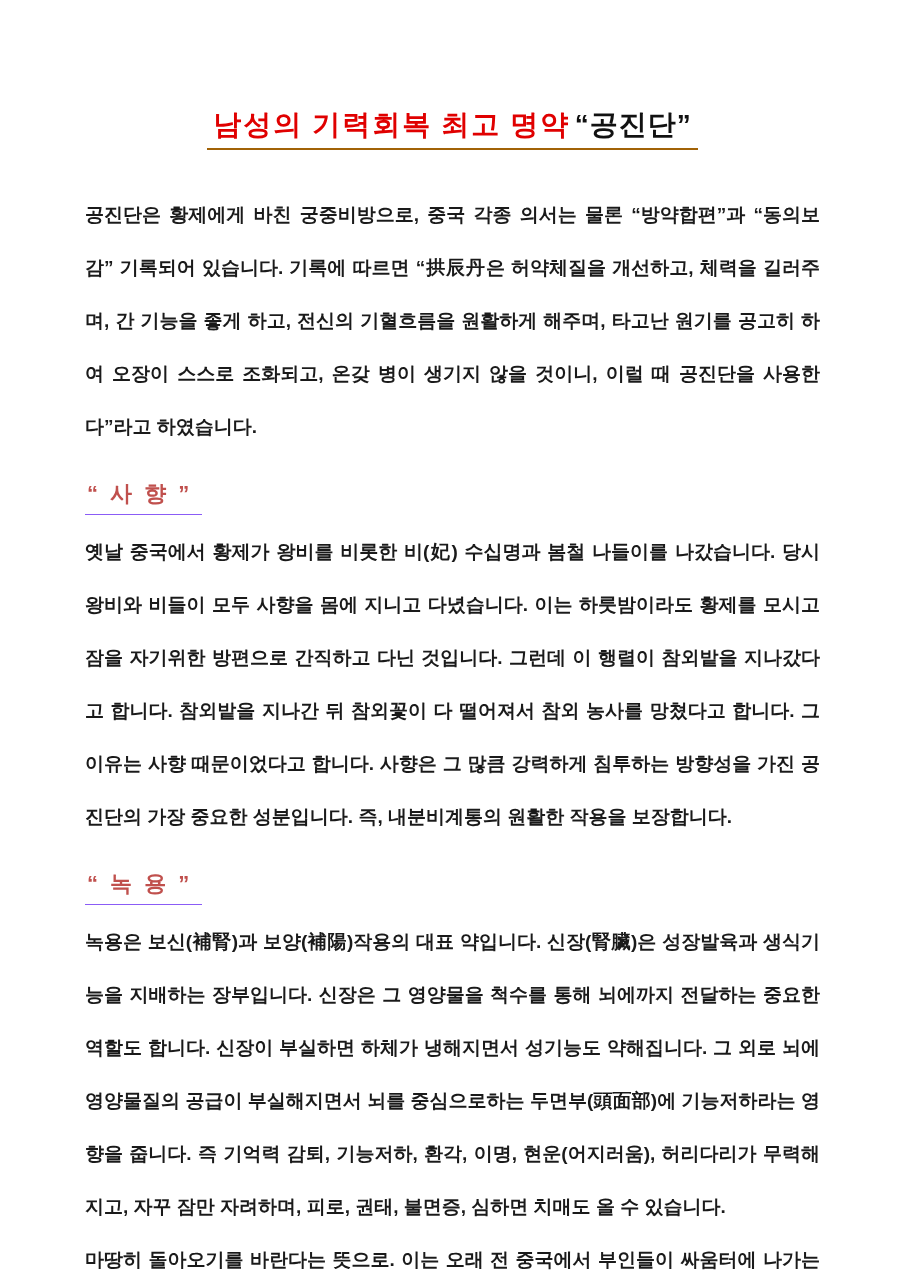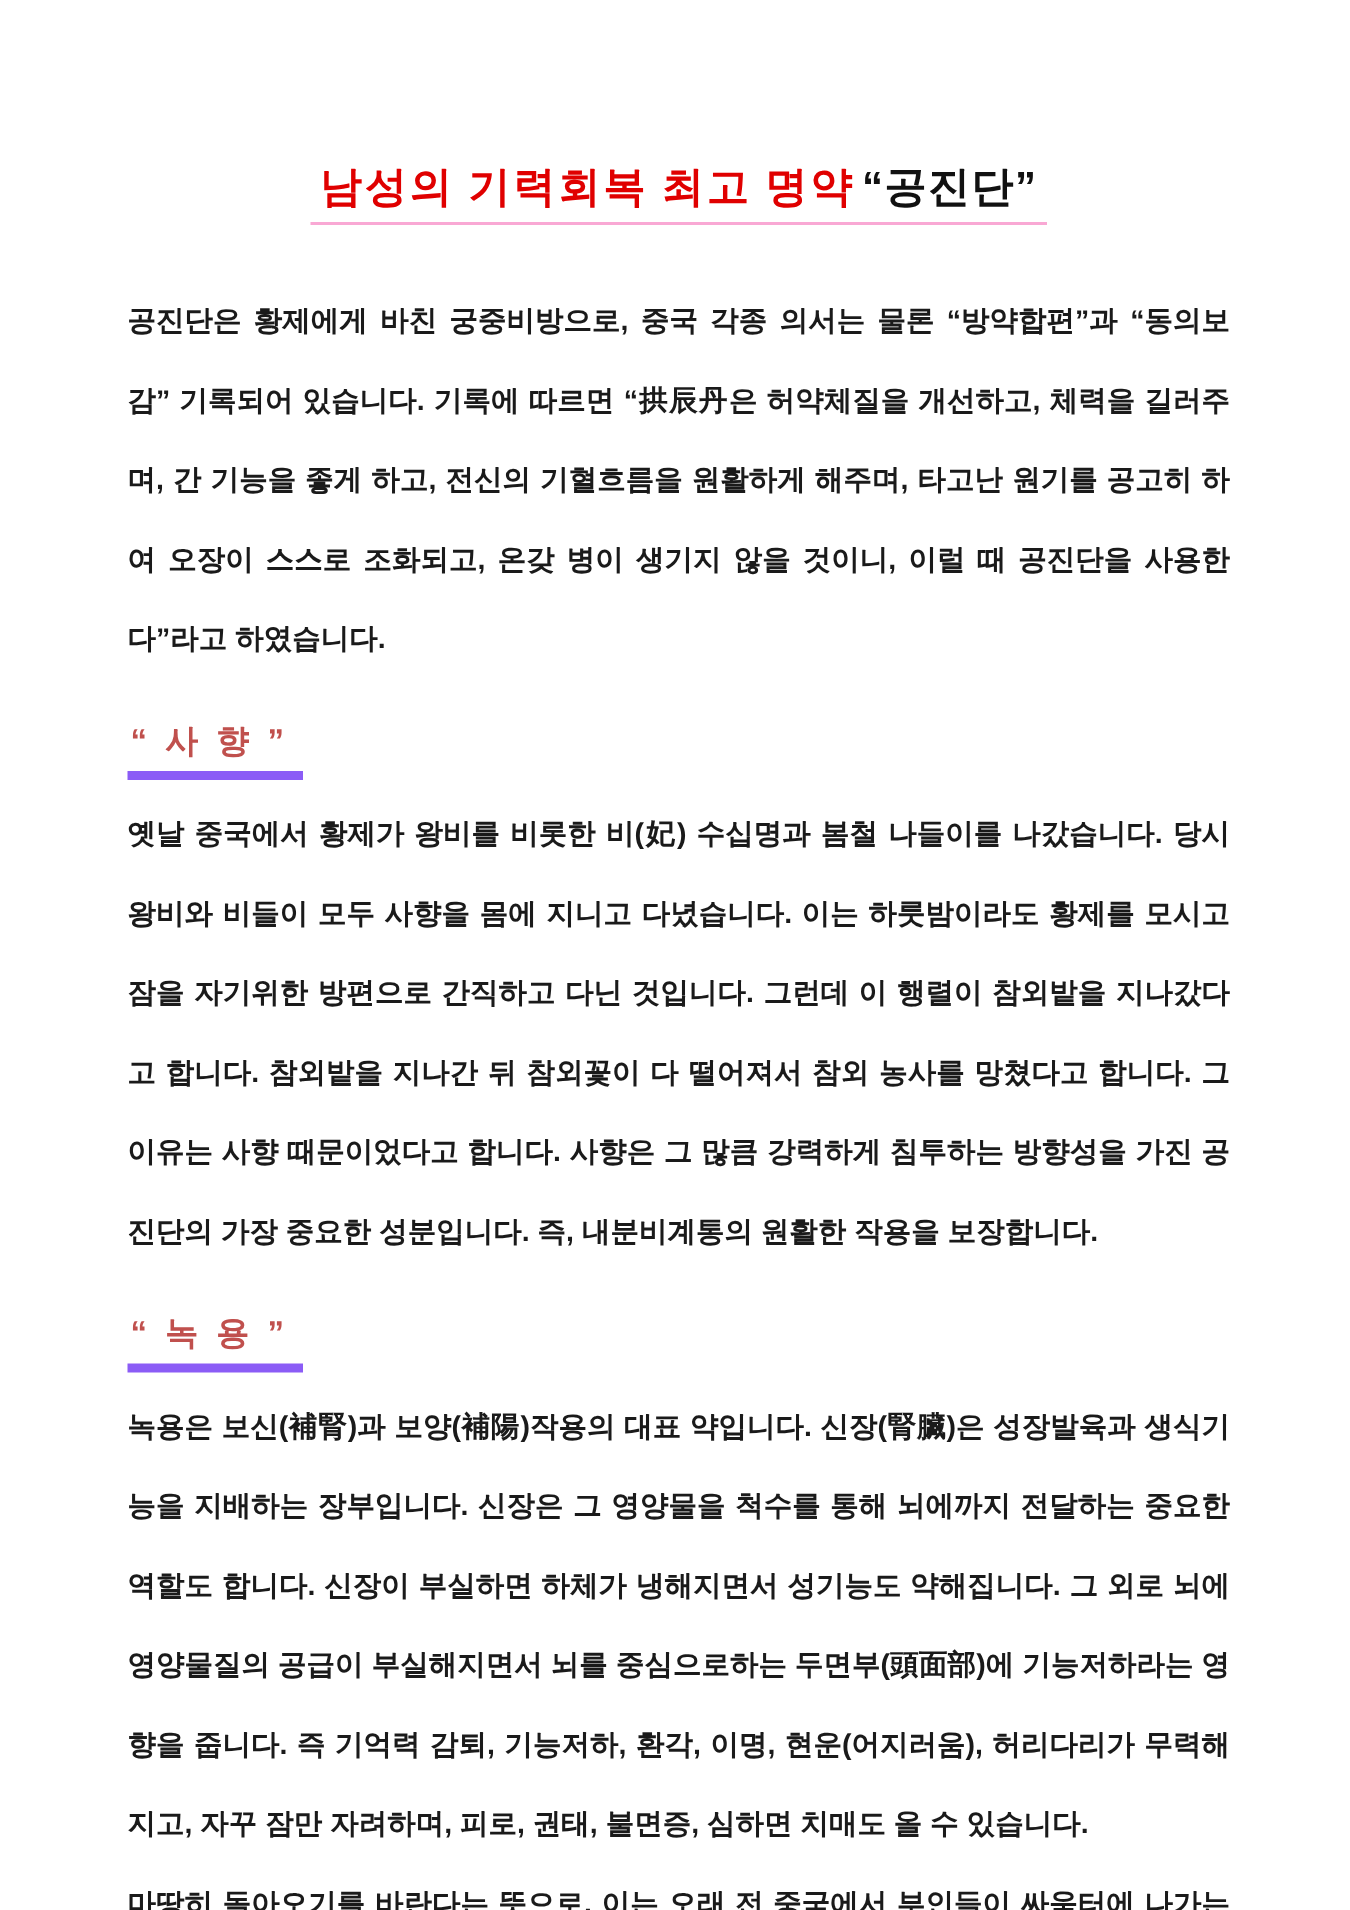--- a/index.html
+++ b/index.html
@@ -25,21 +25,21 @@
     font-size: 16px;
     letter-spacing: 1px;
     color: #222222;
   }
   .title-wrap {
     text-align: center;
     margin-top: 26px;
   }
   .title-underline {
     display: inline-block;
-    border-bottom: 2px solid #f9a8d4;
+    border-bottom: 2px solid #a16207;
     padding: 0 6px 4px 6px;
     white-space: nowrap;
   }
   .title-red {
     font-family: "Liberation Serif", "DejaVu Serif", serif;
     font-weight: 900;
     font-size: 28px;
     color: #e00000;
     letter-spacing: 2px;
   }
@@ -61,21 +61,21 @@
     font-weight: 600;
   }
   .section-heading {
     margin: 26px 0 10px 0;
   }
   .section-heading span {
     display: inline-block;
     font-size: 22px;
     font-weight: 700;
     color: #c0504d;
-    border-bottom: 6px solid #8b5cf6;
+    border-bottom: 1px solid #8b5cf6;
     padding: 0 10px 5px 2px;
     letter-spacing: 3px;
   }
 </style>
 </head>
 <body>
 
 <div class="page">
 
 

